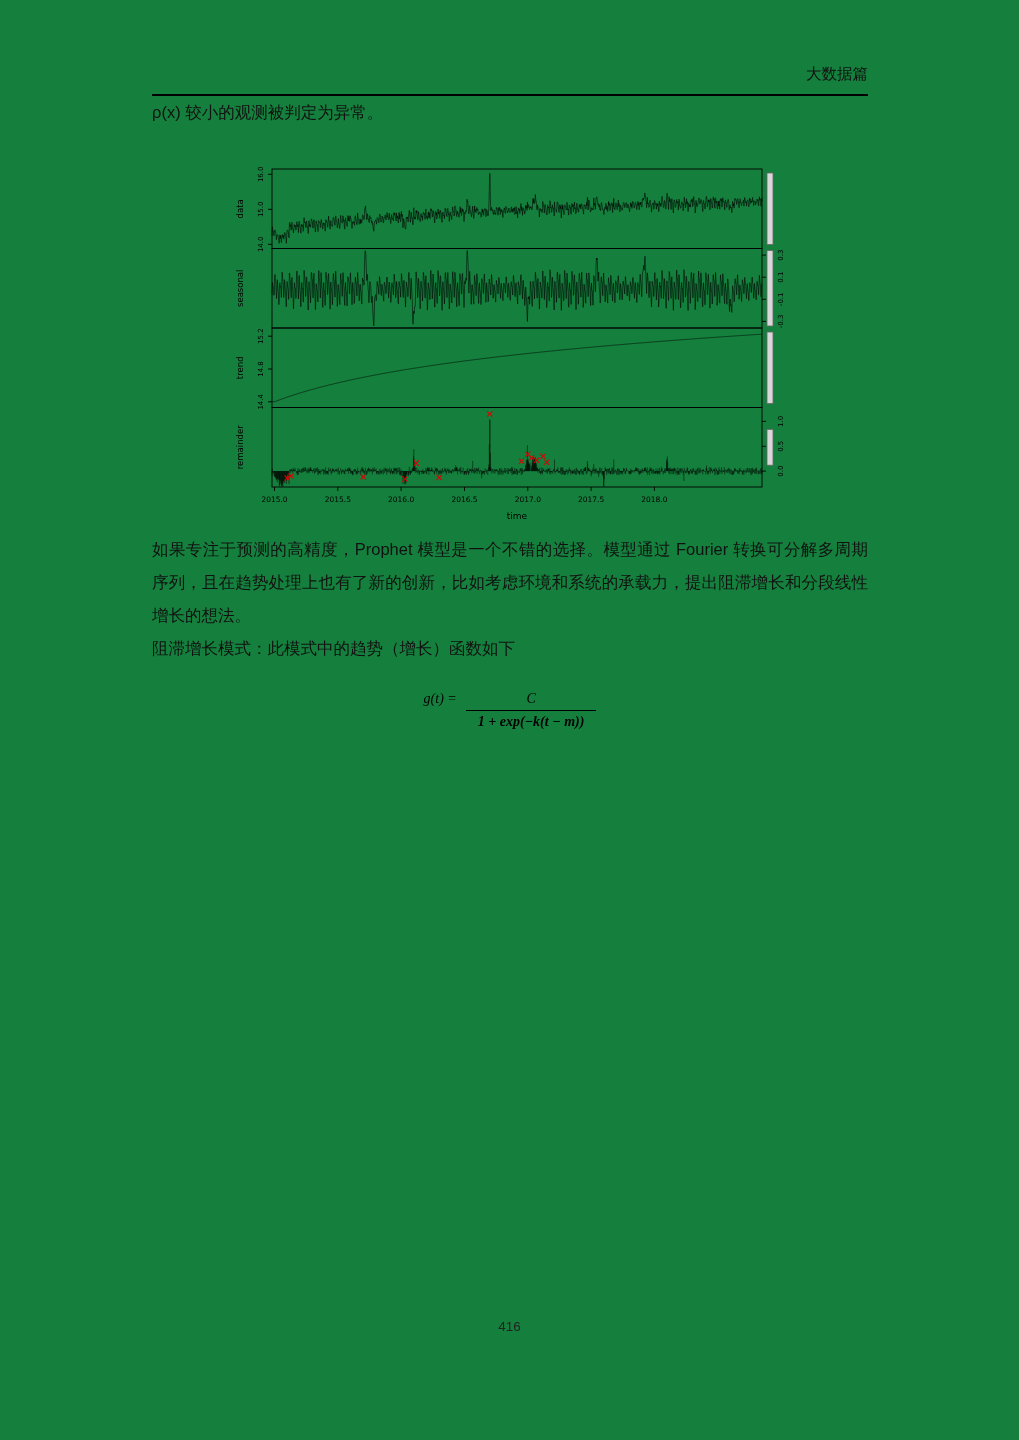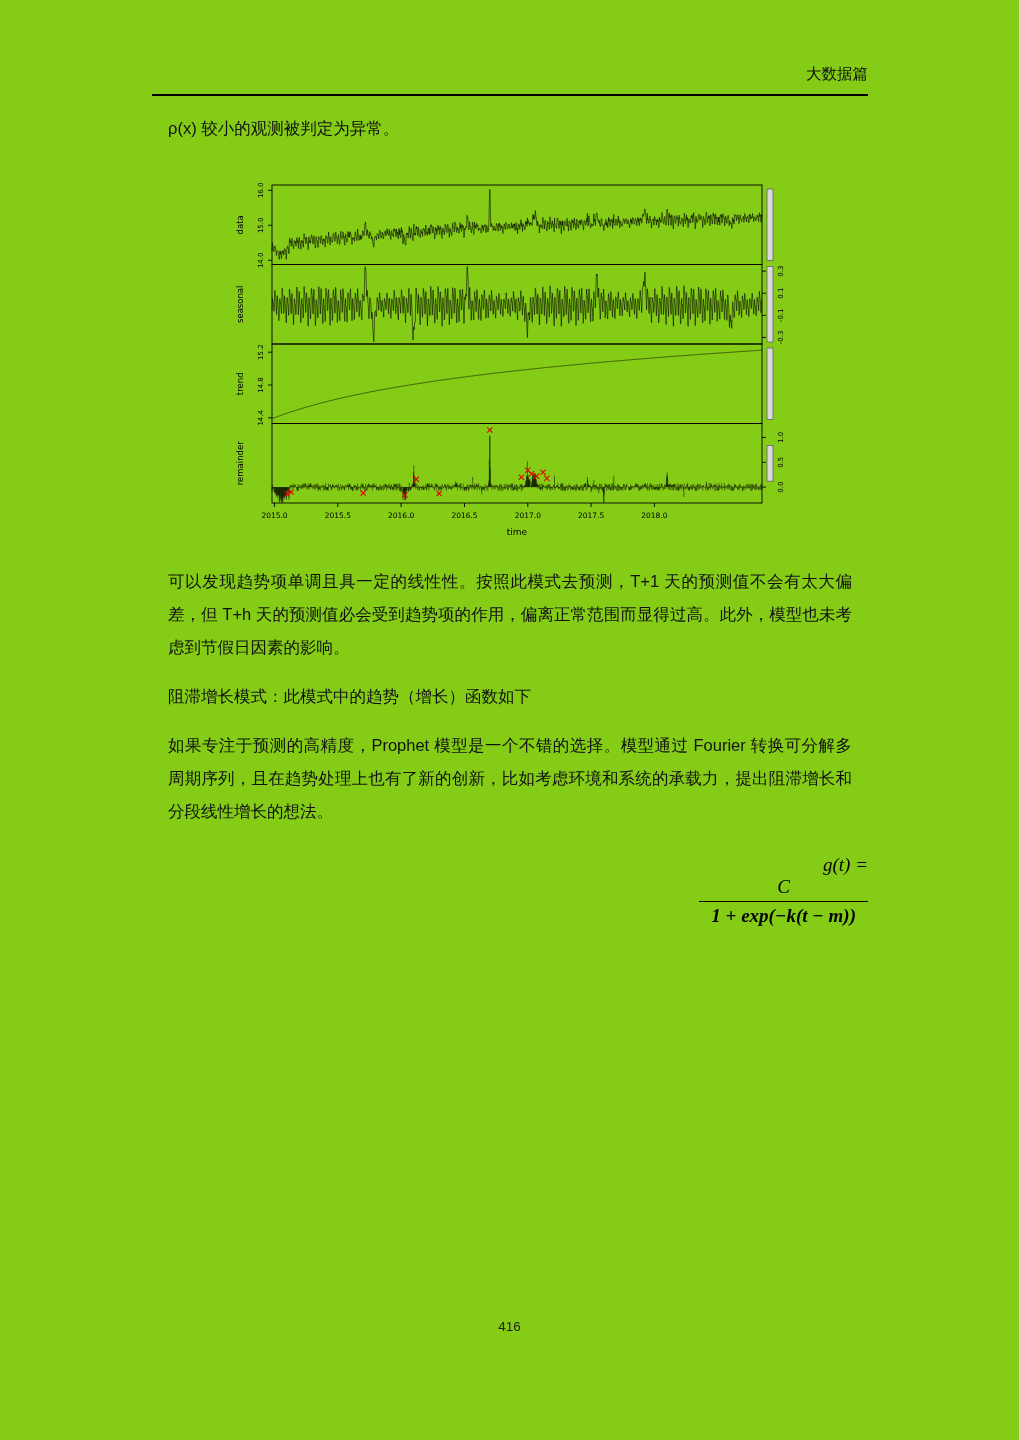--- a/index.html
+++ b/index.html
@@ -1,30 +1,30 @@
 <!DOCTYPE html>
 <html><head>
 <meta charset="utf-8">
 <style>
   html,body{margin:0;padding:0;background:#ffffff;}
-  .page{position:relative;width:1019px;height:1440px;background:#84cc16;overflow:hidden;
+  .page{position:relative;width:1019px;height:1440px;background:#15803d;overflow:hidden;
         font-family:"Liberation Sans","DejaVu Sans",sans-serif;color:#111111;}
   .content{padding:0 151px 0 152px;}
   .doc-header{padding-top:64px;text-align:right;font-size:15.5px;color:#111;}
   .header-rule{margin:9px 0 0 0;border:none;border-top:2.5px solid #000;height:0;}
-  p.body-text{font-size:16.5px;line-height:33px;text-align:justify;margin:16px;color:#111;}
+  p.body-text{font-size:16.5px;line-height:33px;text-align:justify;margin:0;color:#111;}
   .p1{margin-top:26px;}
   .p2{margin-top:22px;}
   .p3{margin-top:36px;}
   .p4{margin-top:26px;}
   .p5{margin-top:26px;}
   .p6{margin-top:30px;}
   .figure-wrap{margin-top:32px;display:flex;justify-content:center;}
-  .formula-row{margin-top:26px;display:flex;justify-content:center;align-items:flex-end;
-               font-family:"Liberation Serif","DejaVu Serif",serif;font-size:19px;color:#000;flex-direction:column;}
+  .formula-row{margin-top:26px;display:flex;justify-content:center;align-items:flex-start;
+               font-family:"Liberation Serif","DejaVu Serif",serif;font-size:14px;color:#000;}
   .math{font-style:italic;}
   .frac{display:inline-flex;flex-direction:column;text-align:center;margin-left:9px;}
   .frac .num{display:block;padding:0 12px 3px;border-bottom:1.4px solid #000;}
   .frac .den{display:block;padding:3px 12px 0;font-weight:bold;}
   .page-number{position:absolute;left:0;right:0;bottom:106px;text-align:center;font-size:13.5px;color:#222;}
   svg text{font-family:"DejaVu Sans","Liberation Sans",sans-serif;}
 </style>
 </head>
 <body>
 
@@ -104,23 +104,22 @@
           <path d="M259.2 250.4L264.4 255.6M259.2 255.6L264.4 250.4" stroke="#dd0000" stroke-width="1.1" fill="none"></path>
           <path d="M290.8 297.6L296.0 302.8M290.8 302.8L296.0 297.6" stroke="#dd0000" stroke-width="1.1" fill="none"></path>
           <path d="M297.2 290.6L302.4 295.8M297.2 295.8L302.4 290.6" stroke="#dd0000" stroke-width="1.1" fill="none"></path>
           <path d="M301.0 294.1L306.2 299.3M301.0 299.3L306.2 294.1" stroke="#dd0000" stroke-width="1.1" fill="none"></path>
           <path d="M306.0 296.6L311.2 301.8M306.0 301.8L311.2 296.6" stroke="#dd0000" stroke-width="1.1" fill="none"></path>
           <path d="M312.4 292.6L317.6 297.8M312.4 297.8L317.6 292.6" stroke="#dd0000" stroke-width="1.1" fill="none"></path>
           <path d="M316.2 298.6L321.4 303.8M316.2 303.8L321.4 298.6" stroke="#dd0000" stroke-width="1.1" fill="none"></path>
         </svg>
     </div>
 
-    <p class="body-text p3">可以发现趋势项单调且具一定的线性性。按照此模式去预测，T+1 天的预测值不会有太大偏差，但 T+h 天的预测值必会受到趋势项的作用，偏离正常范围而显得过高。此外，模型也未考虑到节假日因素的影响。</p>
+    <p class="body-text p4">如果专注于预测的高精度，Prophet 模型是一个不错的选择。模型通过 Fourier 转换可分解多周期序列，且在趋势处理上也有了新的创新，比如考虑环境和系统的承载力，提出阻滞增长和分段线性增长的想法。</p>
     <p class="body-text p5">阻滞增长模式：此模式中的趋势（增长）函数如下</p>
-    <p class="body-text p4">如果专注于预测的高精度，Prophet 模型是一个不错的选择。模型通过 Fourier 转换可分解多周期序列，且在趋势处理上也有了新的创新，比如考虑环境和系统的承载力，提出阻滞增长和分段线性增长的想法。</p>
 
     <div class="formula-row">
       <span class="math">g(t) =</span>
       <span class="frac">
         <span class="num math">C</span>
         <span class="den math">1 + exp(−k(t − m))</span>
       </span>
     </div>
 
   </div>

